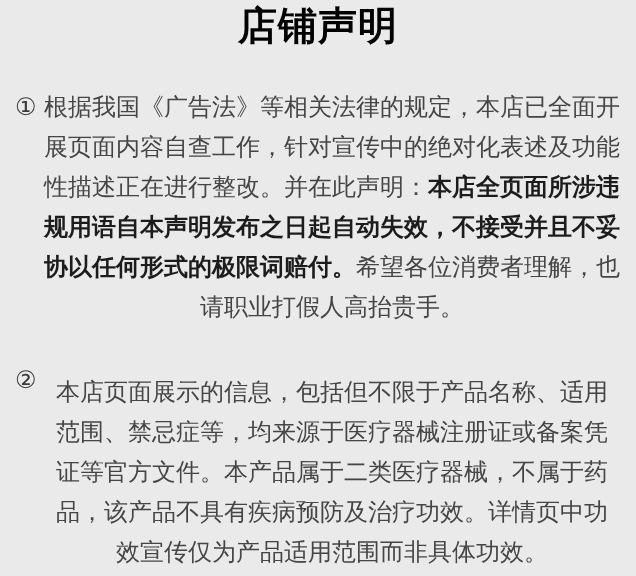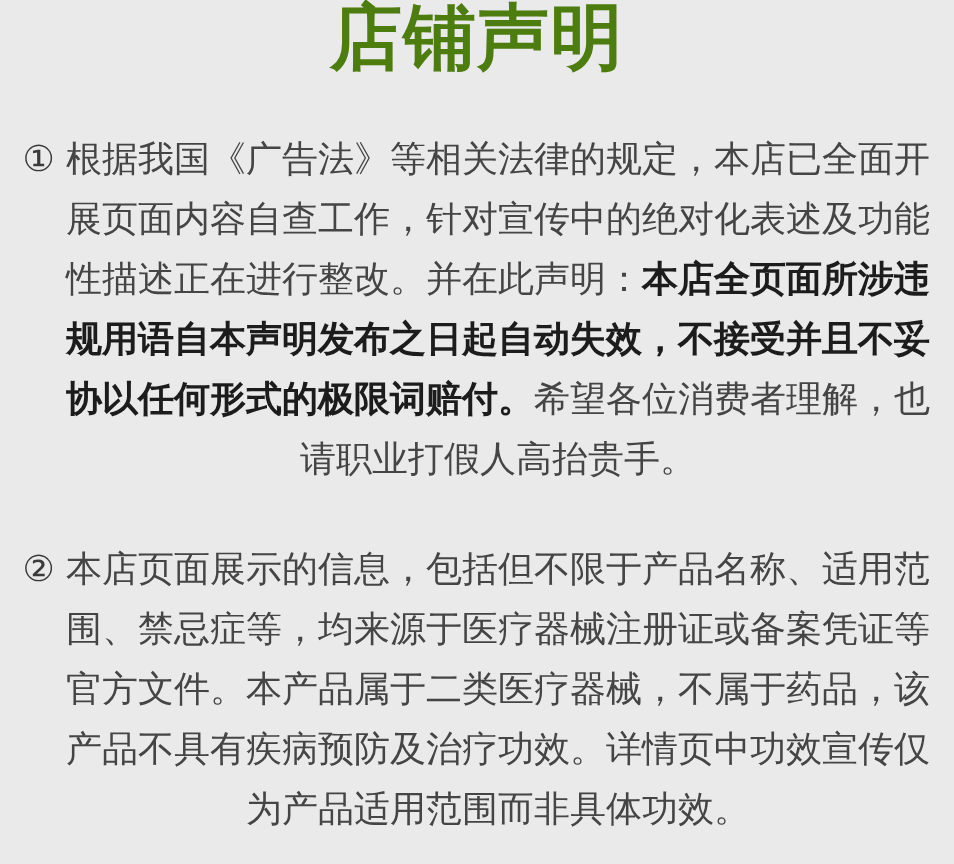--- a/index.html
+++ b/index.html
@@ -12,24 +12,24 @@
     width: 636px;
     height: 576px;
     background: #eaeaea;
     box-sizing: border-box;
     overflow: hidden;
     font-family: "Liberation Sans", "DejaVu Sans", sans-serif;
   }
   .title {
     margin: 4px 0 0 0;
     text-align: center;
-    font-size: 48px;
+    font-size: 39px;
     line-height: 44px;
     font-weight: 700;
-    color: #4d7c0f;
+    color: #000000;
     letter-spacing: 1px;
   }
   .content {
     margin-top: 39px;
     padding: 0 14px 0 15px;
   }
   .item {
     display: flex;
     align-items: flex-start;
     font-size: 24px;
@@ -67,19 +67,19 @@
 
     <div class="item">
       <span class="item-number">①</span>
       <p class="item-text" style="margin:0">
         <span>根据我国《广告法》等相关法律的规定，本店已全面开展页面内容自查工作，针对宣传中的绝对化表述及功能性描述正在进行整改。并在此声明：</span><strong>本店全页面所涉违规用语自本声明发布之日起自动失效，不接受并且不妥协以任何形式的极限词赔付。</strong><span>希望各位消费者理解，也请职业打假人高抬贵手。</span>
       </p>
     </div>
 
     <div class="item">
       <span class="item-number">②</span>
-      <p class="item-text" style="margin:0">
+      <p class="item-text" style="margin:12px">
         <span>本店页面展示的信息，包括但不限于产品名称、适用范围、禁忌症等，均来源于医疗器械注册证或备案凭证等官方文件。本产品属于二类医疗器械，不属于药品，该产品不具有疾病预防及治疗功效。详情页中功效宣传仅为产品适用范围而非具体功效。</span>
       </p>
     </div>
 
   </div>
 </div>
 
 </body></html>

